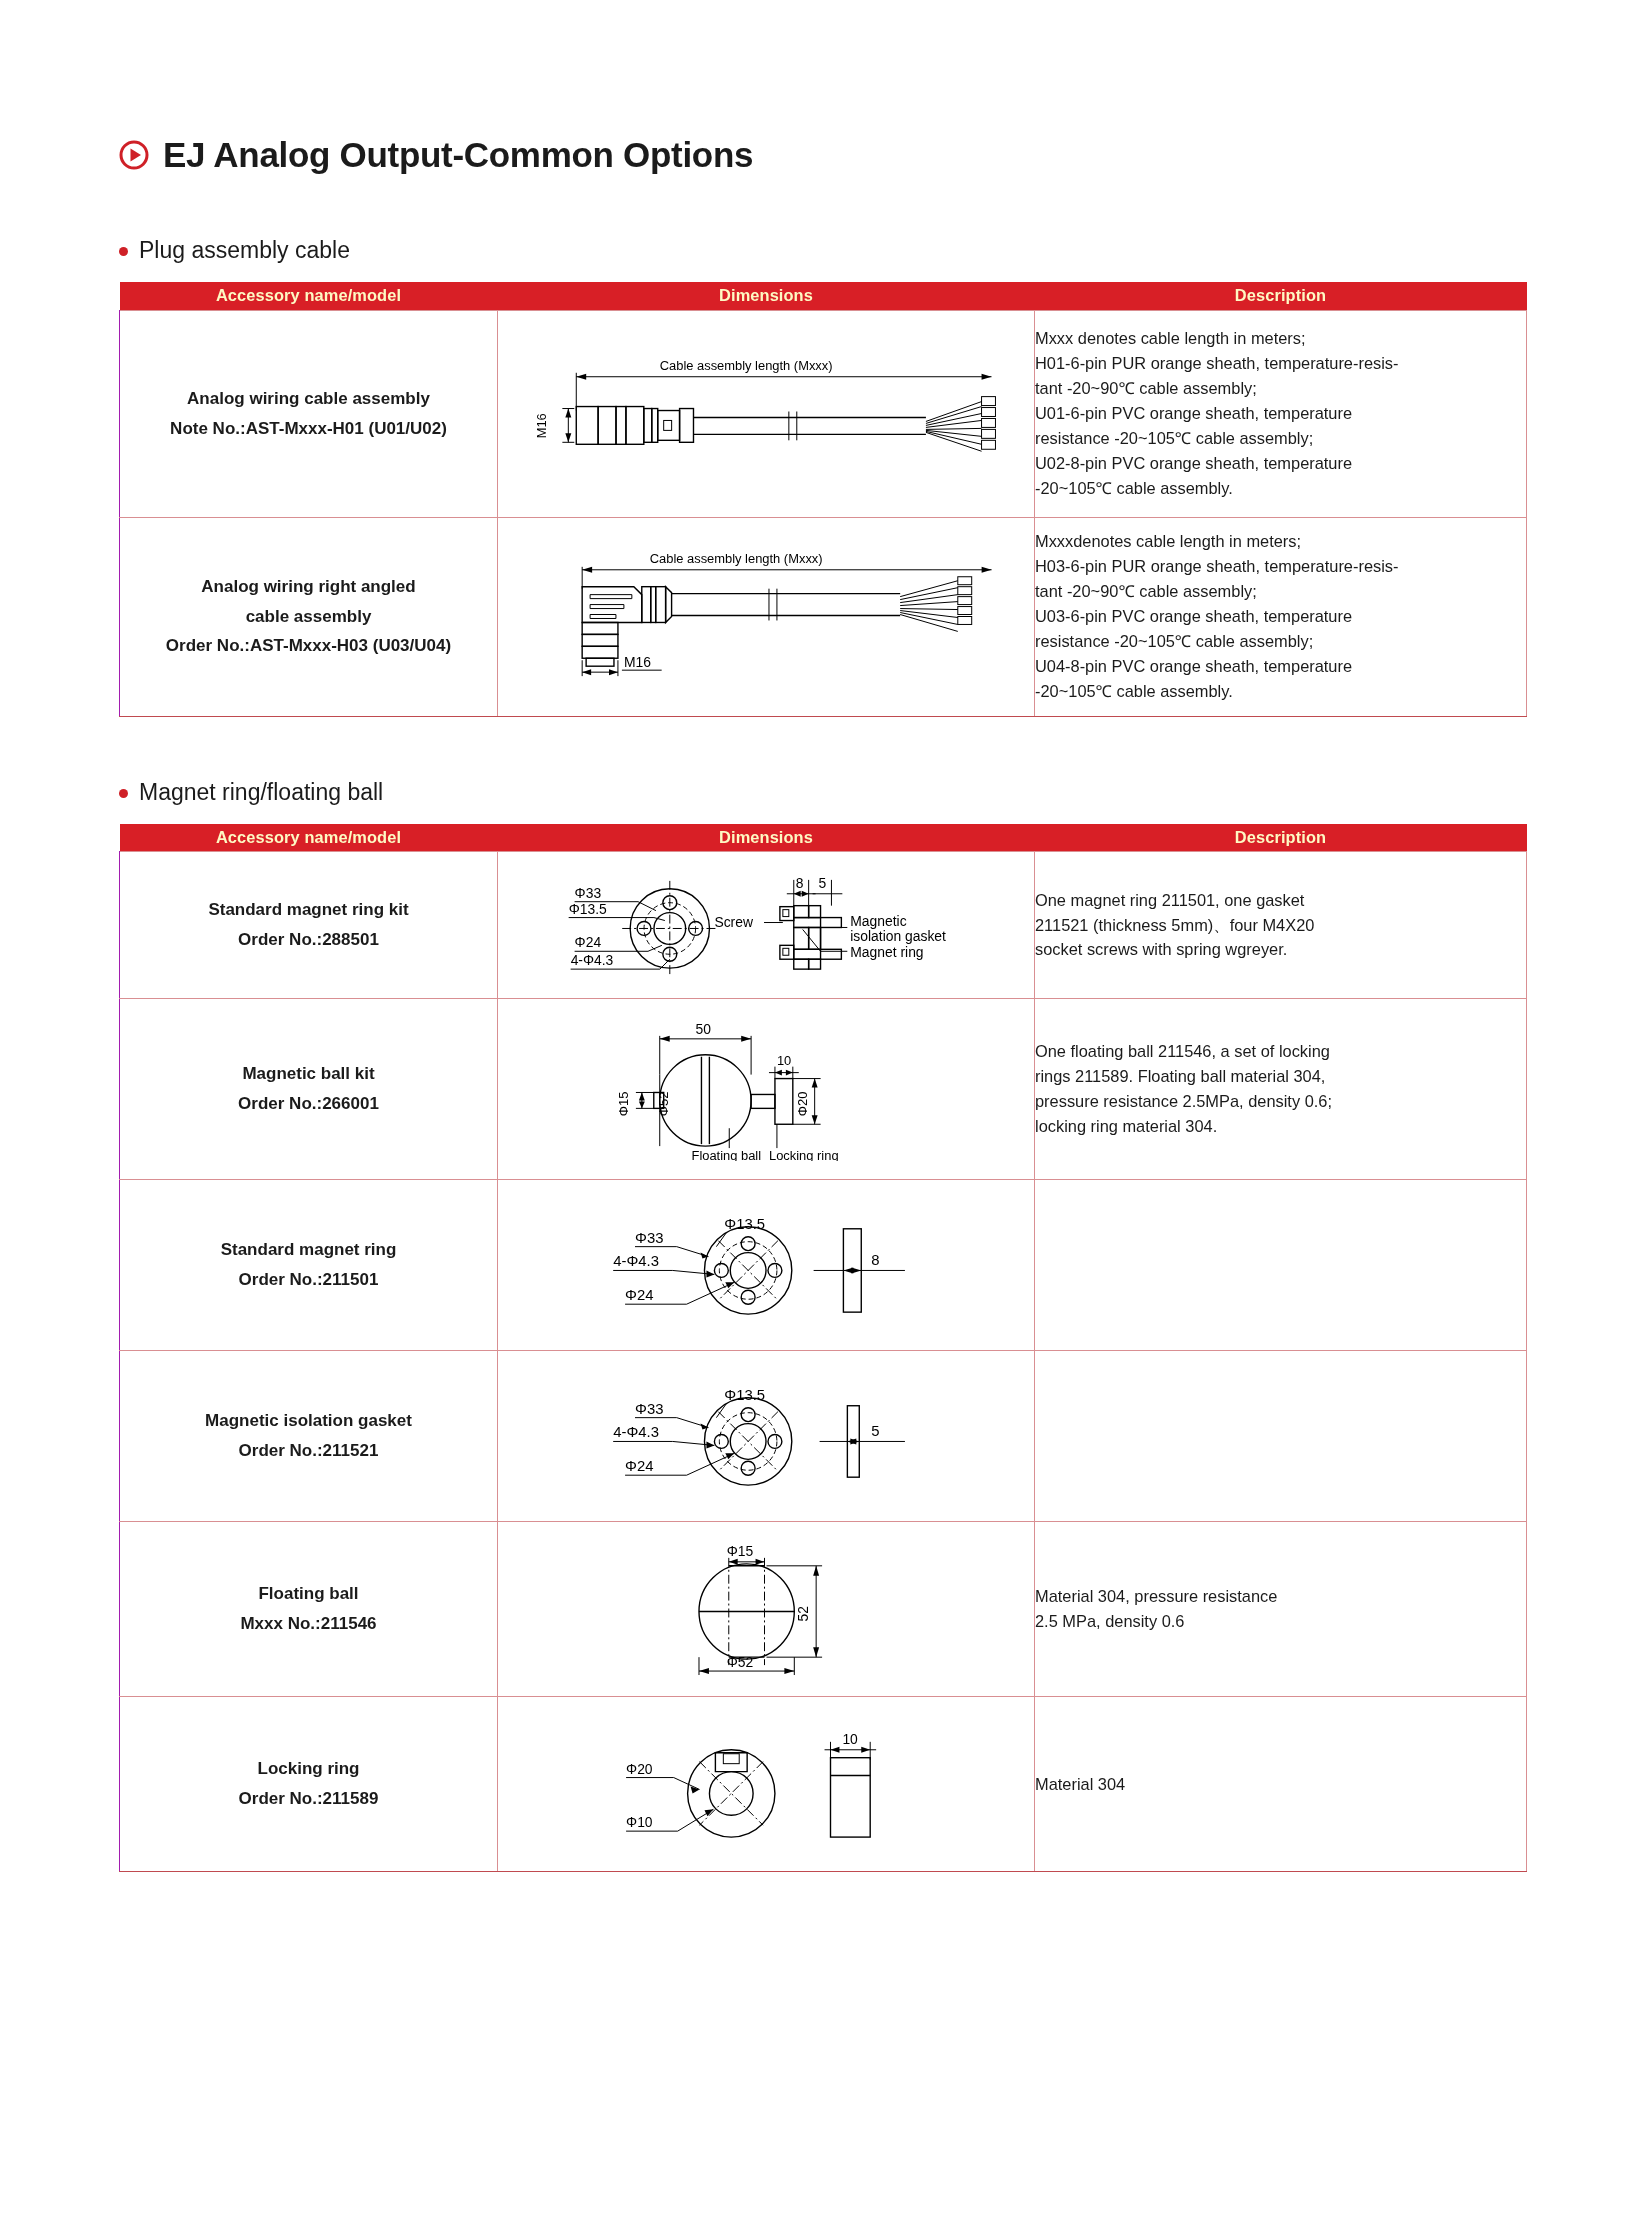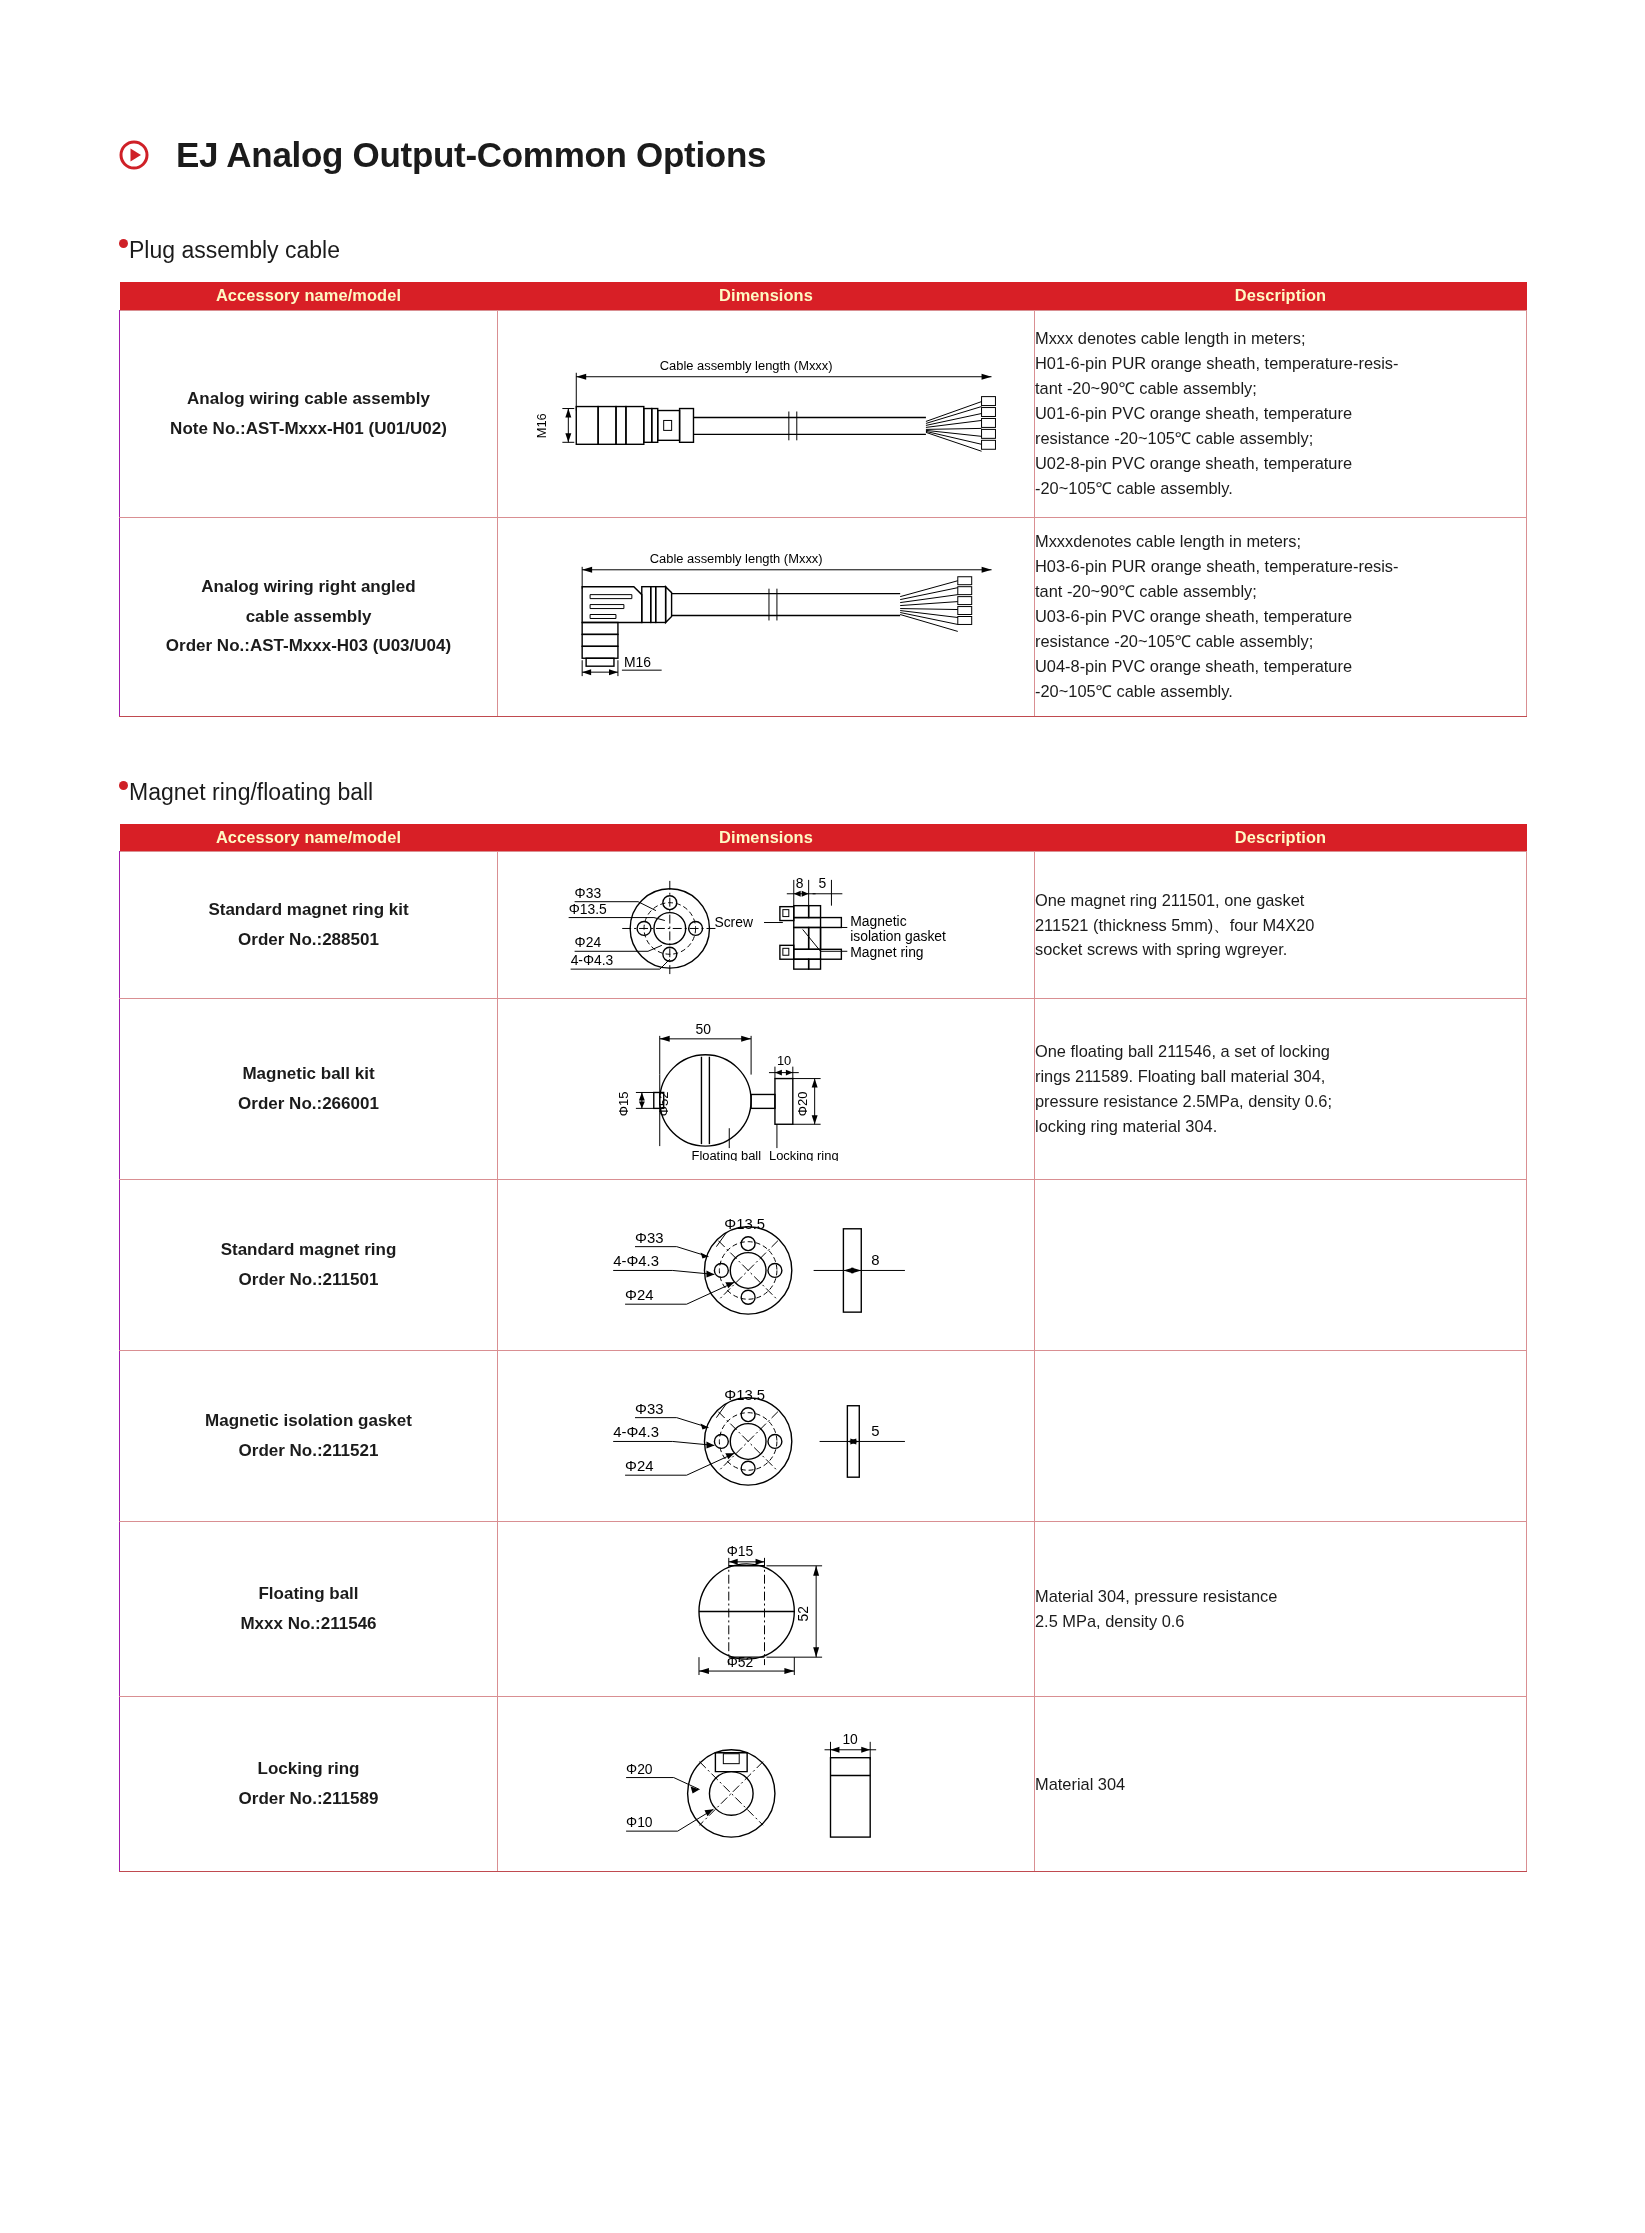--- a/index.html
+++ b/index.html
@@ -7,26 +7,26 @@
   body {
     width:1646px; height:2234px;
     background:#ffffff;
     font-family:"Liberation Sans", sans-serif;
     color:#1a1a1a;
     position:relative;
   }
   .page { padding:0 119px; }
 
   
-  .title-row { display:flex; align-items:center; gap:27px; padding-top:135px; }
+  .title-row { display:flex; align-items:center; gap:14px; padding-top:135px; }
   .play-icon { width:30px; height:30px; flex:0 0 auto; display:block; }
   .page-title { font-size:35px; font-weight:bold; letter-spacing:-0.3px; color:#1b1b1b; }
 
   
-  .section-head { display:flex; gap:1px; margin-top:62px; }
+  .section-head { display:flex; align-items:center; gap:11px; margin-top:62px; }
   .sec-dot { width:9px; height:9px; border-radius:50%; background:#cf2027; flex:0 0 auto; margin-top:2px;}
   .sec-label { font-size:23px; color:#1b1b1b; }
 
   
   table.spec { width:100%; border-collapse:collapse; margin-top:18px; table-layout:fixed; }
   table.spec thead th {
     background:#d81f26; color:#fef9c3; font-size:16.4px; font-weight:bold;
     height:28px; text-align:center; border:none; letter-spacing:0.1px;
   }
   table.spec thead th.col-a { width:378px; }

